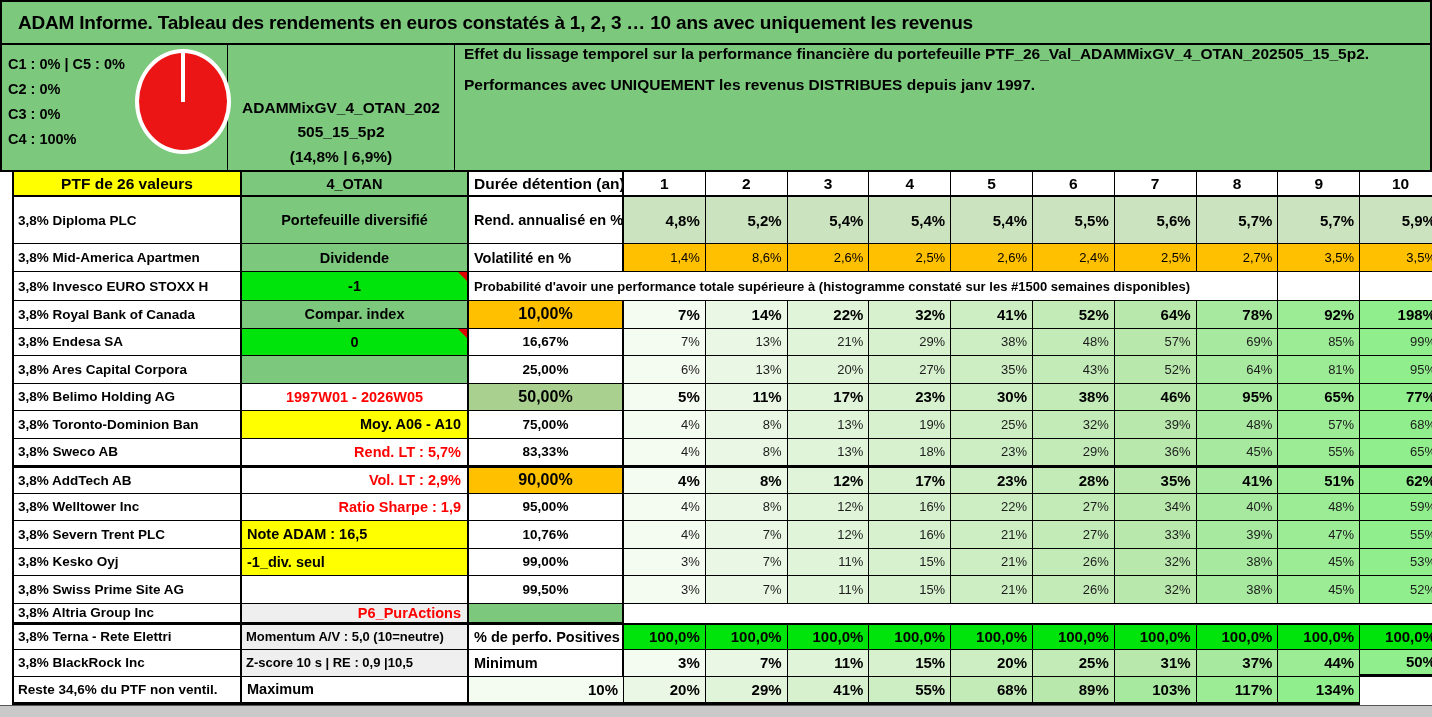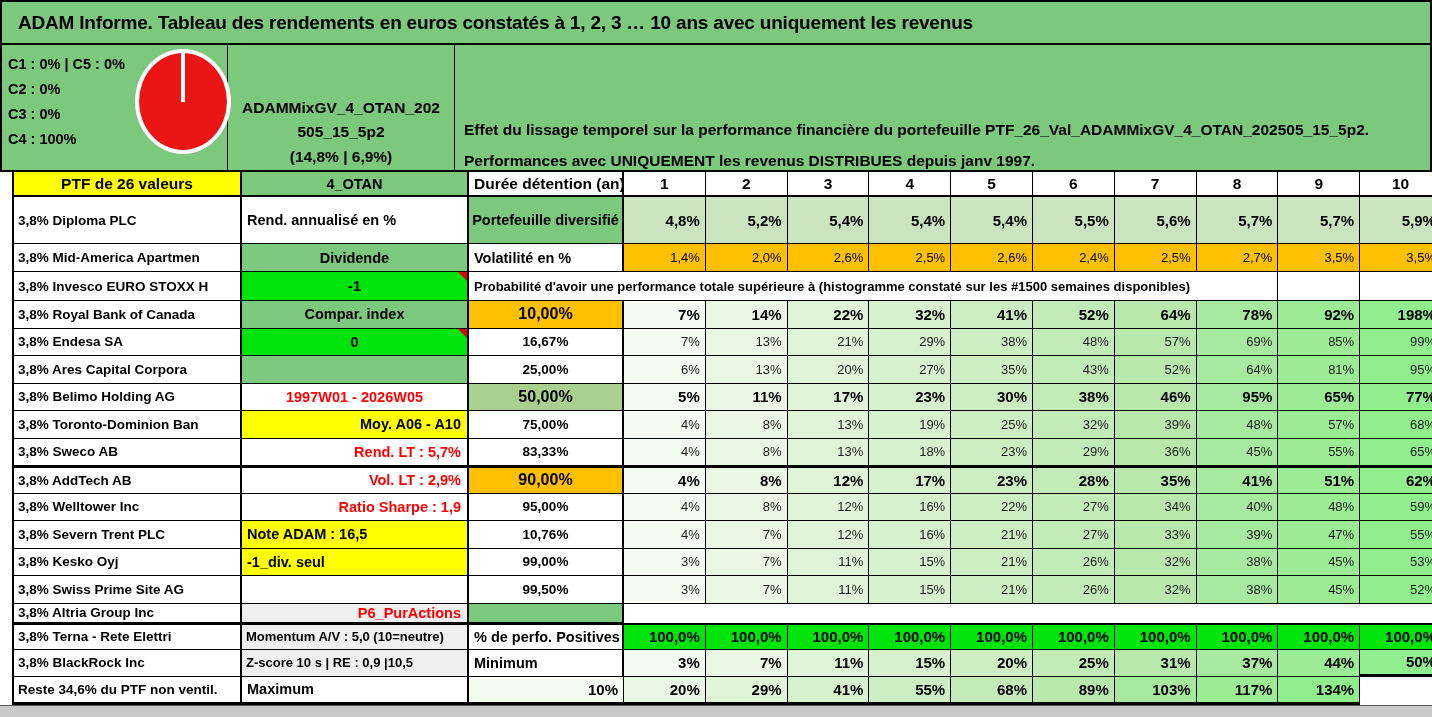--- a/index.html
+++ b/index.html
@@ -10,21 +10,21 @@
           background:#7CC87D;border:2px solid #000;display:flex;align-items:center;
           padding-left:16px;font-size:19px;font-weight:bold;letter-spacing:-0.2px;}
   
   .header-row{position:absolute;left:0;top:44px;width:1432px;height:128px;display:flex;}
   .hcell{background:#7CC87D;border:1px solid #000;border-bottom-width:2px;box-sizing:border-box;}
   .hcell.a{width:228px;border-left-width:2px;position:relative;}
   .hcell.b{width:227px;border-left:none;display:flex;flex-direction:column;justify-content:flex-end;
            align-items:center;text-align:center;font-weight:bold;font-size:15.5px;
            padding:0 10px;word-break:break-all;line-height:1.6;}
   .hcell.c{flex:1;border-left:none;border-right-width:2px;display:flex;flex-direction:column;
-           justify-content:flex-end;gap:13px;padding:0 9px;font-weight:bold;font-size:15.5px;}
+           justify-content:flex-start;gap:13px;padding:0 9px;font-weight:bold;font-size:15.5px;}
   .alloc-box{position:absolute;left:6px;top:7px;font-weight:bold;font-size:14.5px;line-height:25px;}
   .alloc-box span{display:block;white-space:nowrap;}
   .pie{position:absolute;right:-4px;top:4px;width:96px;height:105px;background:#EC1515;
        border:4px solid #fff;border-radius:50%;box-sizing:border-box;}
   .pie::after{content:"";position:absolute;left:50%;top:0;width:4px;height:50%;
        background:#fff;transform:translateX(-50%);}
   
   .grid{position:absolute;left:12px;top:172px;width:1432px;box-sizing:border-box;
         border-left:2px solid #000;border-right:2px solid #000;display:grid;
         grid-template-columns:228px 227px 155px repeat(10,81.8px);
@@ -115,41 +115,41 @@
       <div class="cell durnum">2</div>
       <div class="cell durnum">3</div>
       <div class="cell durnum">4</div>
       <div class="cell durnum">5</div>
       <div class="cell durnum">6</div>
       <div class="cell durnum">7</div>
       <div class="cell durnum">8</div>
       <div class="cell durnum">9</div>
       <div class="cell durnum">10</div>
       <div class="cell hold">3,8% Diploma PLC</div>
-      <div class="cell lc metric">Rend. annualisé en %</div>
       <div class="cell mc green-c">
         <span>Portefeuille diversifié</span>
       </div>
+      <div class="cell lc metric">Rend. annualisé en %</div>
       <div class="cell vc ann vb">4,8%</div>
       <div class="cell vc ann vb">5,2%</div>
       <div class="cell vc ann vb">5,4%</div>
       <div class="cell vc ann vb">5,4%</div>
       <div class="cell vc ann vb">5,4%</div>
       <div class="cell vc ann vb">5,5%</div>
       <div class="cell vc ann vb">5,6%</div>
       <div class="cell vc ann vb">5,7%</div>
       <div class="cell vc ann vb">5,7%</div>
       <div class="cell vc ann vb">5,9%</div>
       <div class="cell hold">3,8% Mid-America Apartmen</div>
       <div class="cell mc green-c">
         <span>Dividende</span>
       </div>
       <div class="cell lc metric">Volatilité en %</div>
       <div class="cell vc vol">1,4%</div>
-      <div class="cell vc vol">2,0%</div>
+      <div class="cell vc vol">8,6%</div>
       <div class="cell vc vol">2,6%</div>
       <div class="cell vc vol">2,5%</div>
       <div class="cell vc vol">2,6%</div>
       <div class="cell vc vol">2,4%</div>
       <div class="cell vc vol">2,5%</div>
       <div class="cell vc vol">2,7%</div>
       <div class="cell vc vol">3,5%</div>
       <div class="cell vc vol">3,5%</div>
       <div class="cell hold">3,8% Invesco EURO STOXX H</div>
       <div class="cell mc bgreen">

